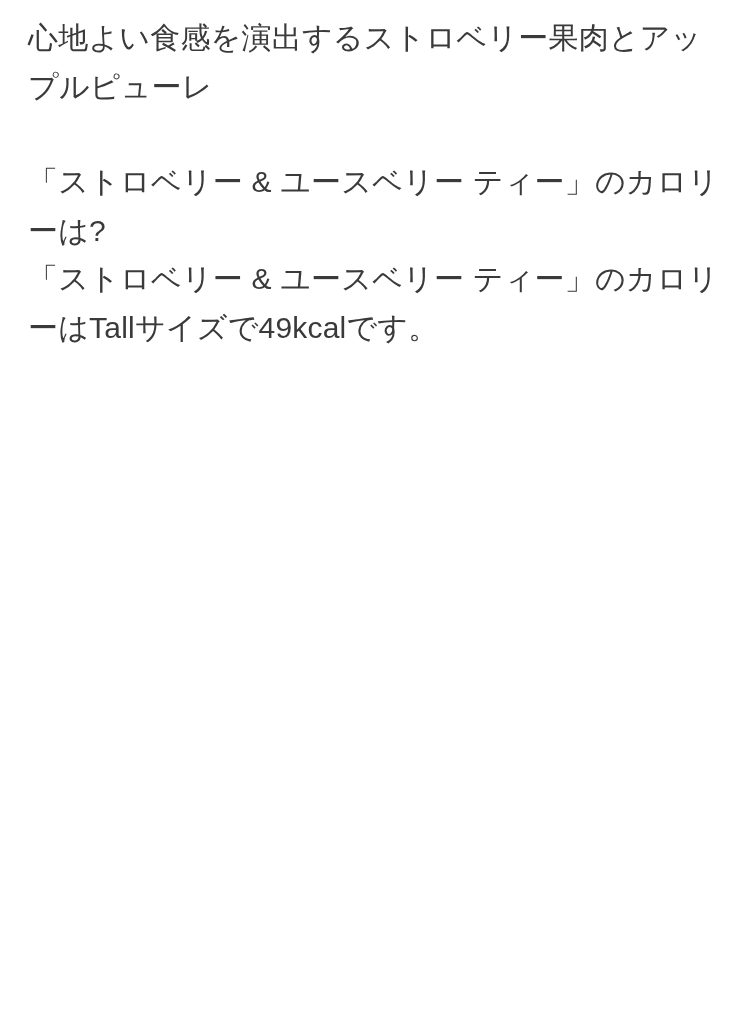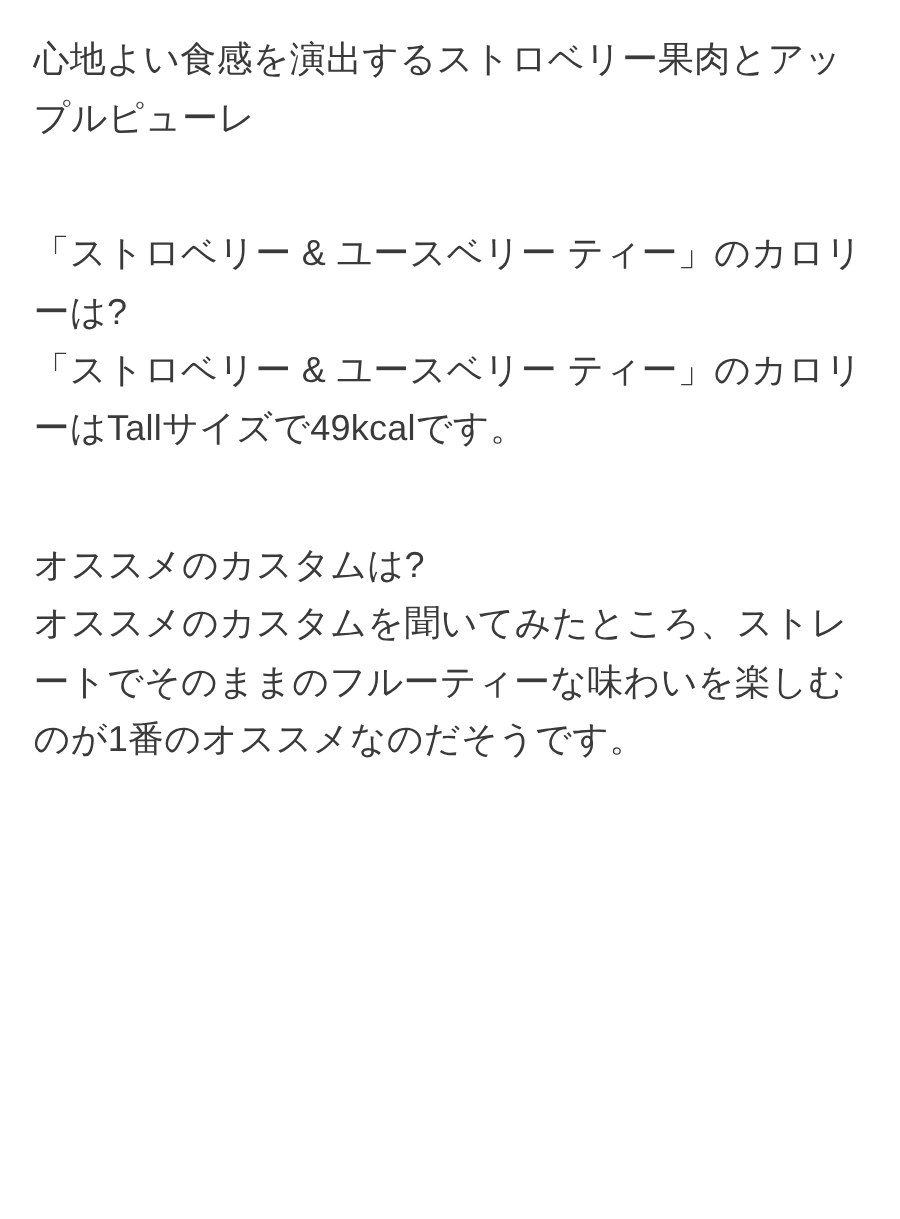--- a/index.html
+++ b/index.html
@@ -8,38 +8,36 @@
     background: #ffffff;
   }
   body {
     width: 750px;
     height: 1016px;
     overflow: hidden;
     font-family: "Liberation Sans", "DejaVu Sans", sans-serif;
     color: #333333;
   }
   .article {
-    padding: 26px 28px 0 28px;
+    padding: 14px 28px 0 28px;
     box-sizing: border-box;
   }
   .para {
     font-size: 30px;
     line-height: 1.62;
     letter-spacing: 0.2px;
     color: #3a3a3a;
     margin: 0;
     white-space: pre-wrap;
     word-break: break-all;
   }
   .para + .para {
-    margin-top: 65px;
+    margin-top: 47px;
   }
 </style>
 </head>
 <body>
 
 <div class="article">
   <p class="para">心地よい食感を演出するストロベリー果肉とアップルピューレ</p>
   <p class="para">「ストロベリー &amp; ユースベリー ティー」のカロリーは?
 「ストロベリー &amp; ユースベリー ティー」のカロリーはTallサイズで49kcalです。</p>
-  <p class="para">オススメのカスタムは?
-オススメのカスタムを聞いてみたところ、ストレートでそのままのフルーティーな味わいを楽しむのが1番のオススメなのだそうです。</p>
 </div>
 
 </body></html>

